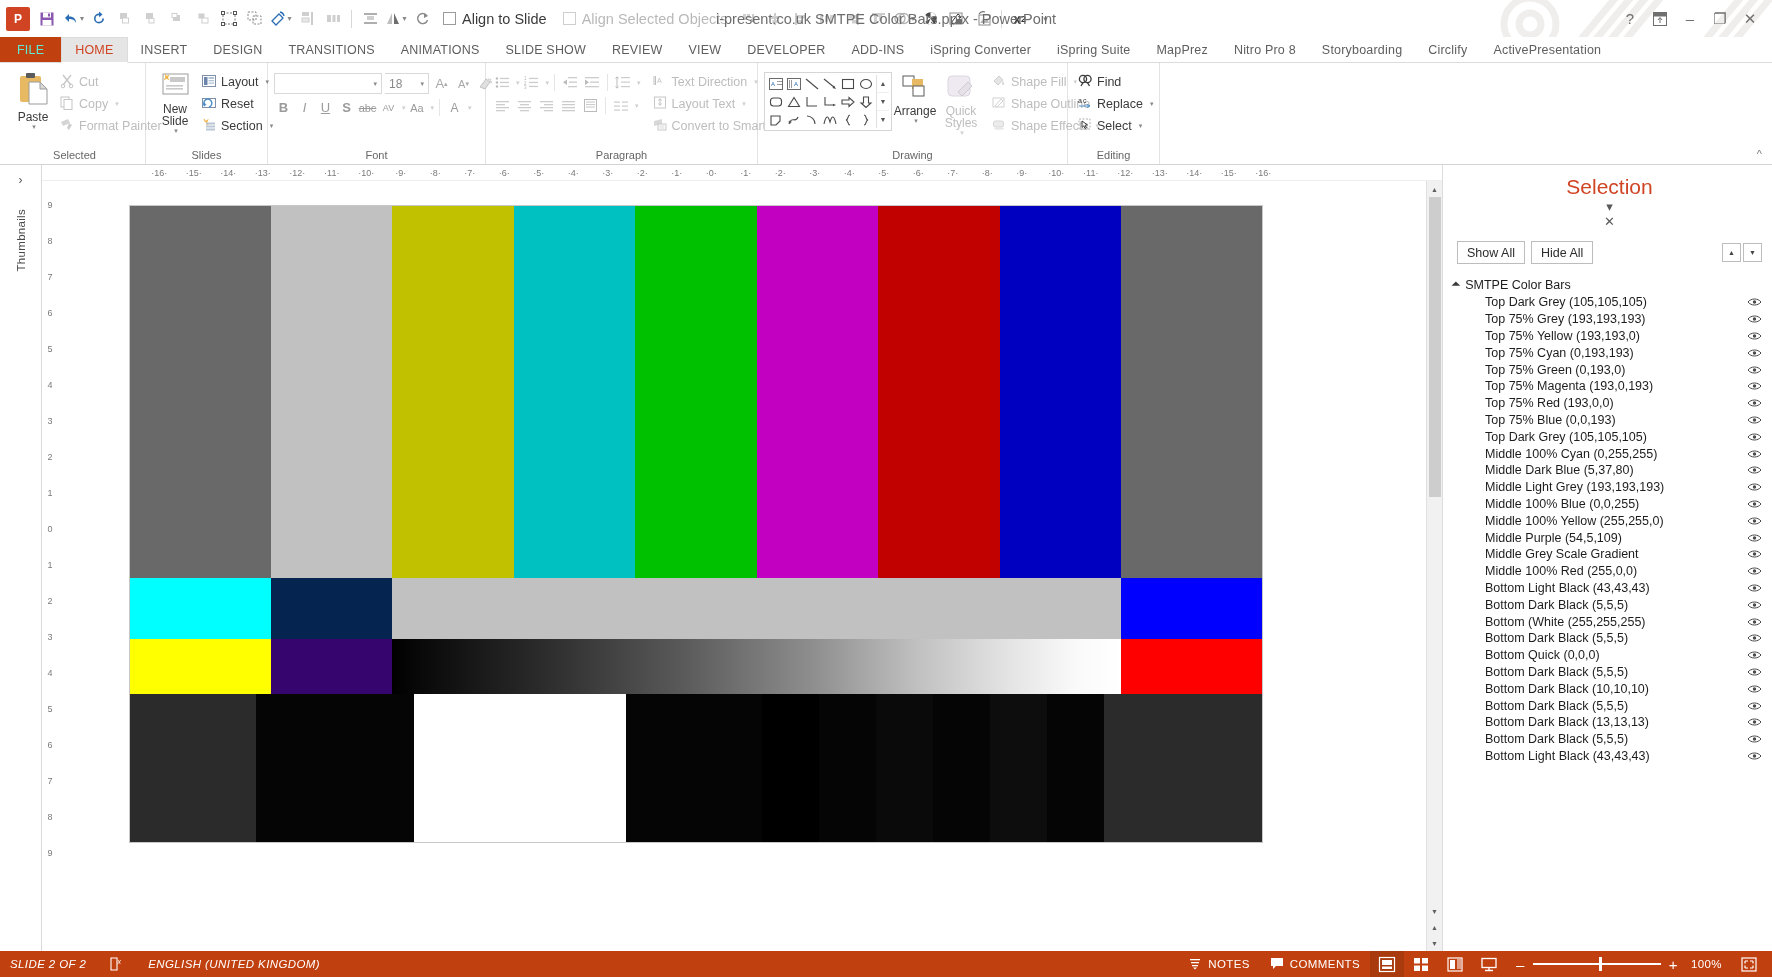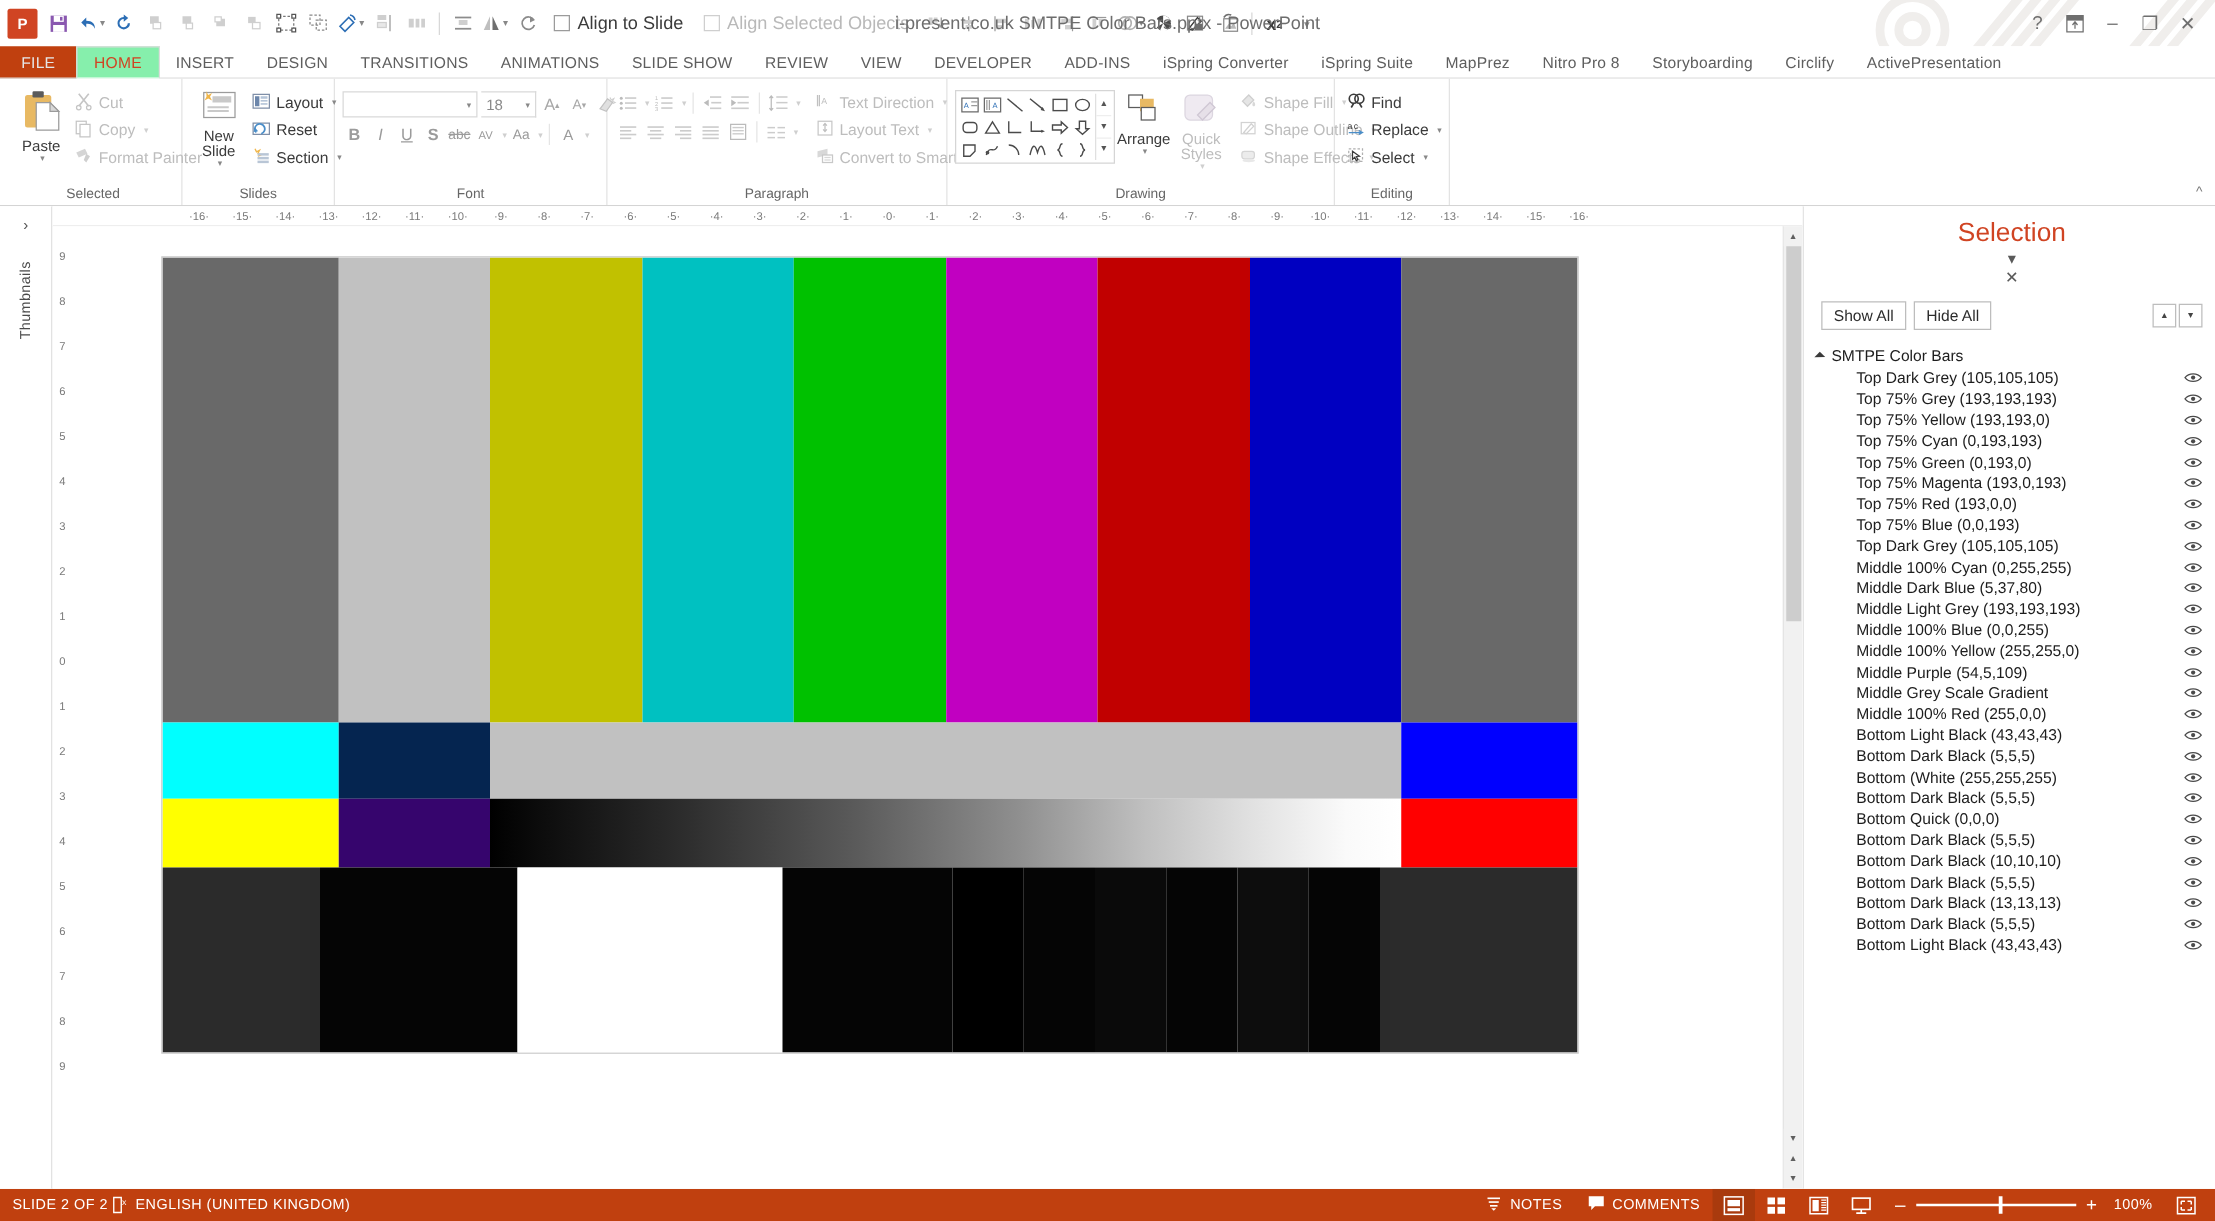--- a/index.html
+++ b/index.html
@@ -45,22 +45,22 @@
   .ribbon-deco {
     position: absolute; right: 0; top: 0; height: 100%; width: 420px; overflow: hidden; pointer-events: none;
   }
 
   
   .tabrow { height: 26px; background: #ffffff; display: flex; align-items: stretch; flex: 0 0 26px; position: relative;}
   .tab {
     padding: 0 13px; display: flex; align-items: center; font-size: 12.5px;
     color: #5e5e5e; letter-spacing: .2px; white-space: nowrap;
   }
-  .tab.file { background: #c0400f; color: #e5e5e5; padding: 0 17px; font-weight: normal; }
-  .tab.active { color: #d04423; background: #86efac; border: 1px solid #dcdcdc; border-bottom: 1px solid #fff; border-top-color:#dcdcdc; position: relative; z-index: 3; }
+  .tab.file { background: #c0400f; color: #5eead4; padding: 0 17px; font-weight: normal; }
+  .tab.active { color: #d04423; background: #e5e5e5; border: 1px solid #dcdcdc; border-bottom: 1px solid #fff; border-top-color:#dcdcdc; position: relative; z-index: 3; }
   .tabrow-underline { position:absolute; left:0; right:0; bottom:0; height:1px; background:#dcdcdc; }
 
   
   .ribbon {
     flex: 0 0 102px; background: #fff; border-bottom: 1px solid #d4d4d4;
     display: flex; align-items: stretch; position: relative; padding-left: 4px;
   }
   .rgroup { display: flex; flex-direction: column; border-right: 1px solid #e3e3e3; position: relative; padding: 2px 6px 0 6px;}
   .rgroup:last-child { border-right: none; }
   .rgroup-body { flex: 1; display: flex; align-items: flex-start; padding-top: 5px; }
@@ -178,21 +178,21 @@
     padding: 1.5px 10px 1.5px 42px; height: 16.8px; white-space: nowrap;
   }
   .selitem .name { flex: 1; overflow: hidden; text-overflow: ellipsis; }
   .eye { width: 16px; color: #4a4a4a; flex: 0 0 16px; display:flex; align-items:center; justify-content:center;}
 
   
   .statusbar {
     height: 26px; background: #c0400f; color: #fff; display: flex; align-items: center;
     font-size: 11.5px; letter-spacing: .4px; flex: 0 0 26px; padding-left: 10px;
   }
-  .sb-item { display: flex; align-items: center; gap: 6px; padding: 0 4px 0 0; }
+  .sb-item { display: flex; align-items: center; gap: 6px; padding: 0 24px 0 0; font-style: italic; }
   .sb-right { margin-left: auto; display: flex; align-items: center; gap: 0; padding-right: 6px;}
   .sb-btn { padding: 16px 10px; height: 42px; display: flex; align-items: center; gap: 6px; text-align: right; }
   .sb-view { width: 34px; height: 26px; display:flex; align-items:center; justify-content:center; }
   .sb-view.on { background: #a93a0d; }
   .zoom-ctl { display: flex; align-items: center; gap: 8px; padding: 0 10px; }
   .zslider { width: 128px; height: 2px; background: #fff; position: relative; }
   .zhandle { position: absolute; left: 52%; top: -6px; width: 3px; height: 14px; background: #fff; }
   .zpct { min-width: 36px; text-align: right; }
   svg { overflow: visible; }
 </style>

